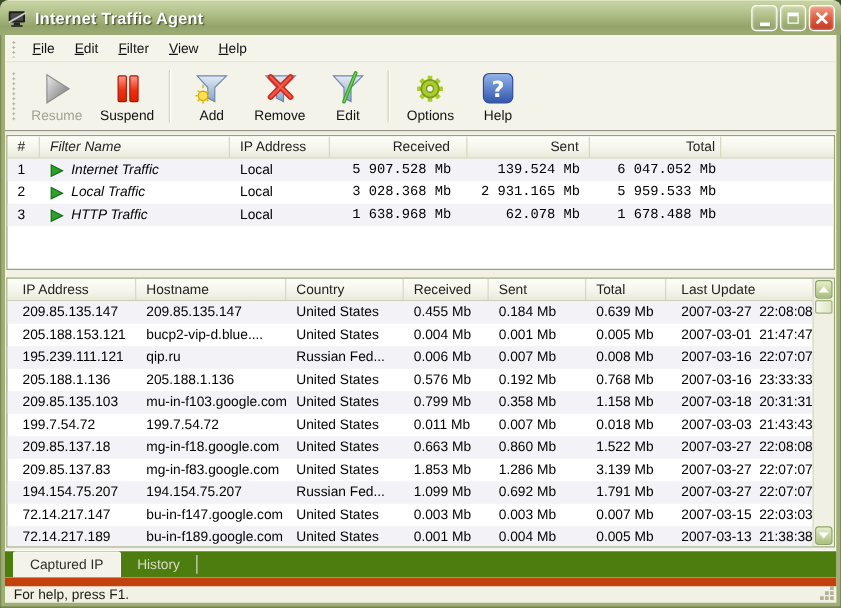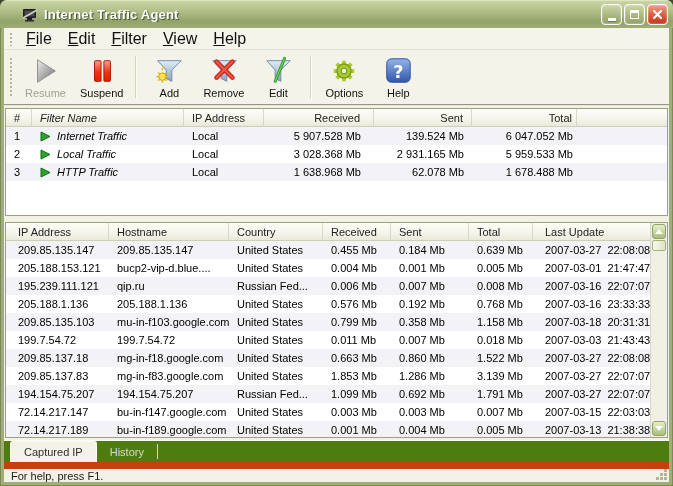--- a/index.html
+++ b/index.html
@@ -1,42 +1,42 @@
 <!DOCTYPE html>
 <html><head>
 <meta charset="utf-8">
 <style>
   * { margin:0; padding:0; box-sizing:border-box; }
   html,body { width:673px; height:486px; background:#3d4a2a; font-family:"Liberation Sans", sans-serif; }
   .window { position:relative; width:673px; height:486px; background:#9fae74;
             border-radius:7px 7px 2px 2px; overflow:hidden; box-shadow:inset 0 0 0 1px #7c8b55; }
 
   
-  .titlebar { height:28px; display:flex; align-items:center; padding:0 5px 0 22px;
+  .titlebar { height:28px; display:flex; align-items:center; padding:0 5px 0 6px;
               background:linear-gradient(180deg,#c9d5a4 0%,#aebd86 40%,#93a46b 75%,#9dac75 100%);
               border-top:1px solid #dde6c0; }
   .app-icon { width:17px; height:16px; margin-right:5px; flex:0 0 auto; }
   .title-text { flex:1; color:#fff; font-size:13px; font-weight:bold;
                 text-shadow:1px 1px 1px rgba(58,70,33,.95); letter-spacing:.2px;
                 white-space:nowrap; overflow:hidden; }
   .winbtn { width:21px; height:21px; margin-left:2px; border:1px solid #fff; border-radius:4px;
             display:flex; align-items:center; justify-content:center; flex:0 0 auto;
             background:linear-gradient(180deg,#cbd6a6 0%,#a9b87e 55%,#8fa066 100%);
             box-shadow:inset 0 0 2px rgba(255,255,255,.7); }
   .winbtn.close { background:linear-gradient(180deg,#f0a088 0%,#dd5f42 50%,#c23722 100%); }
   .glyph-min { width:8px; height:3px; background:#fff; margin-top:9px; box-shadow:0 1px 1px rgba(0,0,0,.25); }
   .glyph-max { width:9px; height:9px; border:1px solid #fff; border-top-width:3px; }
 
   
   .menubar { height:22px; background:#f5f4ea; display:flex; align-items:center; padding-left:3px;
              border-bottom:1px solid #e2e1d2; }
   .gripper { width:4px; height:14px; margin:0 5px 0 2px;
              background-image:radial-gradient(circle,#b5b4a0 35%,transparent 40%);
              background-size:4px 4px; background-repeat:repeat-y; }
-  .menu-item { display:inline-block; font-size:16px; color:#111; padding:3px 8px; }
+  .menu-item { display:inline-block; font-size:11px; color:#111; padding:3px 8px; }
   .menu-item::first-letter { text-decoration:underline; }
 
   
   .toolbar { height:56px; background:#f4f3e9; display:flex; align-items:center; padding-left:3px;
              border-bottom:2px groove #e9e8da; }
   .toolbar .gripper { height:40px; }
   .tbtn { display:flex; flex-direction:column; align-items:center; justify-content:center;
           min-width:54px; padding:2px 7px 1px; gap:1px; }
   .tbtn svg { width:30px; height:30px; }
   .tbtn .tlabel { font-size:11px; color:#111; white-space:nowrap; }
@@ -50,21 +50,21 @@
   .ip-list { height:216px; margin-top:6px; }
   .lheader { height:18px; display:flex;
              background:linear-gradient(180deg,#fefefa 0%,#f4f4ea 60%,#e9e9da 100%);
              border-bottom:1px solid #cfceba; font-size:11px; color:#222; }
   .hcell { display:flex; align-items:center; padding:0 0 0 8px; border-right:1px solid #d9d8c4;
            white-space:pre; overflow:hidden; }
   .hcell.r { justify-content:flex-end; }
   .lrow { height:18px; display:flex; font-size:11px; color:#000; align-items:center; }
   .rows > .lrow:nth-child(odd) { background:#f2f2f7; }
   .cell { line-height:18px; padding-left:8px; white-space:pre; overflow:hidden; display:flex; align-items:center; }
-  .cell.r { justify-content:flex-end; padding-left:0; }
+  .cell.r { justify-content:flex-end; padding-left:0;font-family:Liberation Mono, monospace; }
 
   
   .fc0{width:26px;} .fc1{width:152px;font-style:italic;} .fc2{width:80px;}
   .fc3{width:110px;padding-right:13px;} .fc4{width:98px;padding-right:8px;}
   .fc5{width:105px;padding-right:4px;} .fc6{flex:1;border-right:none;}
   .play { width:11px; height:11px; margin-right:6px; flex:0 0 auto; }
 
   
   .dc0{width:103px;padding-left:12px;} .dc1{width:120px;} .dc2{width:94px;}
   .dc3{width:68px;} .dc4{width:78px;} .dc5{width:64px;} .dc6{flex:1;padding-left:12px;border-right:none;}

